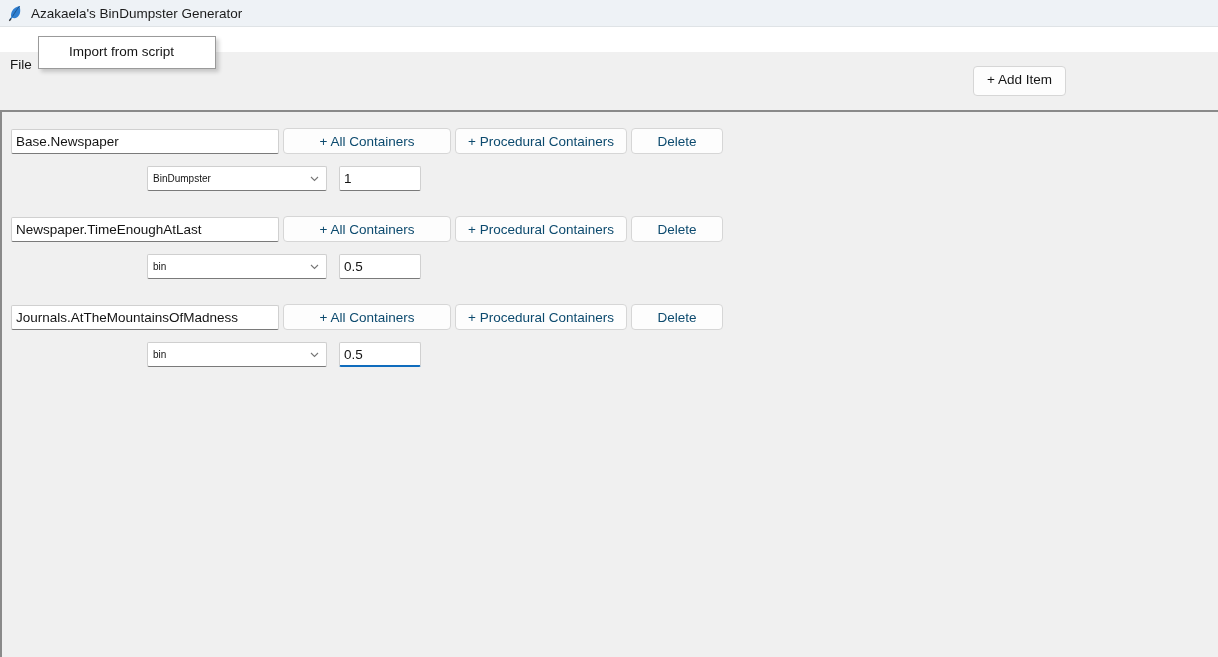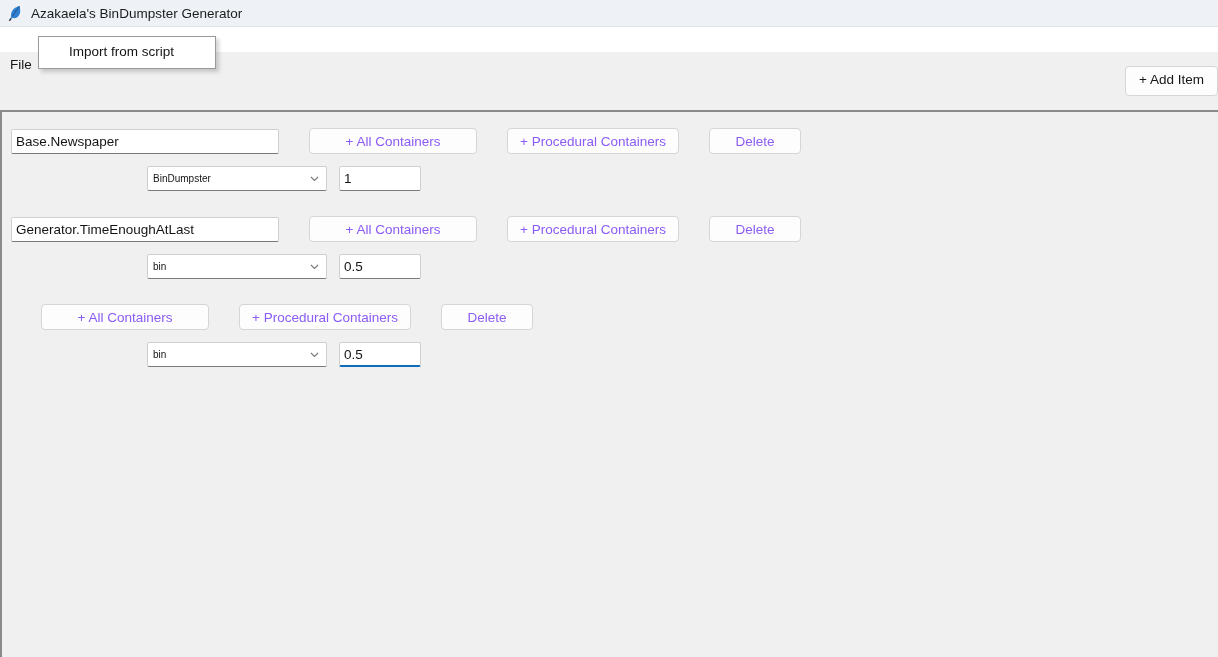--- a/index.html
+++ b/index.html
@@ -84,20 +84,21 @@
     cursor: default;
   }
 
   
   .toolbar {
     height: 58px;
     background: #f0f0f0;
     display: flex;
     align-items: center;
     justify-content: flex-end;
+    padding-right: 152px;
     box-sizing: border-box;
   }
   .tb-btn {
     background: #fdfdfd;
     border: 1px solid #d6d6d6;
     border-radius: 4px;
     font-family: "Liberation Sans", sans-serif;
     font-size: 13.5px;
     color: #161616;
     padding: 6px 13px 7px;
@@ -156,24 +157,24 @@
     white-space: nowrap;
     cursor: text;
   }
 
   .row-btn {
     background: #fdfdfd;
     border: 1px solid #d6d6d6;
     border-radius: 4px;
     font-family: "Liberation Sans", sans-serif;
     font-size: 13.5px;
-    color: #8b5cf6;
+    color: #0c4a6e;
     height: 26px;
     padding: 0 12px;
-    margin-left: 30px;
+    margin-left: 4px;
     cursor: default;
     white-space: nowrap;
     display: flex;
     align-items: center;
     justify-content: center;
     box-sizing: border-box;
   }
   .row-btn.wide { min-width: 168px; }
   .row-btn.del  { min-width: 92px; }
 
@@ -267,38 +268,39 @@
         <svg class="chev" viewBox="0 0 11 11">
           <path d="M2 4 L5.5 7.5 L9 4" stroke="#777" stroke-width="1.1" fill="none"></path>
         </svg>
       </div>
       <div class="num-field">1</div>
     </div>
   </div>
 
   <div class="item-block">
     <div class="row-top">
-      <div class="text-field">Generator.TimeEnoughAtLast</div>
+      <div class="text-field">Newspaper.TimeEnoughAtLast</div>
       <div class="row-btn wide">+ All Containers</div>
       <div class="row-btn wide">+ Procedural Containers</div>
       <div class="row-btn del">Delete</div>
     </div>
     <div class="row-bottom">
       <div class="combo">
         <span>bin</span>
         <svg class="chev" viewBox="0 0 11 11">
           <path d="M2 4 L5.5 7.5 L9 4" stroke="#777" stroke-width="1.1" fill="none"></path>
         </svg>
       </div>
       <div class="num-field">0.5</div>
     </div>
   </div>
 
   <div class="item-block">
     <div class="row-top">
+      <div class="text-field">Journals.AtTheMountainsOfMadness</div>
       <div class="row-btn wide">+ All Containers</div>
       <div class="row-btn wide">+ Procedural Containers</div>
       <div class="row-btn del">Delete</div>
     </div>
     <div class="row-bottom">
       <div class="combo">
         <span>bin</span>
         <svg class="chev" viewBox="0 0 11 11">
           <path d="M2 4 L5.5 7.5 L9 4" stroke="#777" stroke-width="1.1" fill="none"></path>
         </svg>

